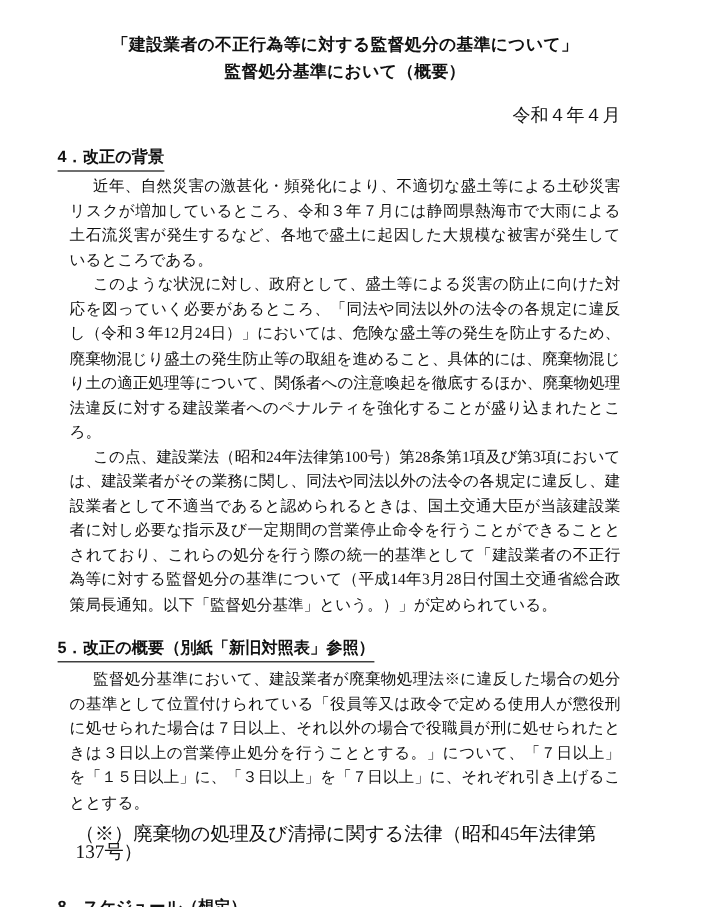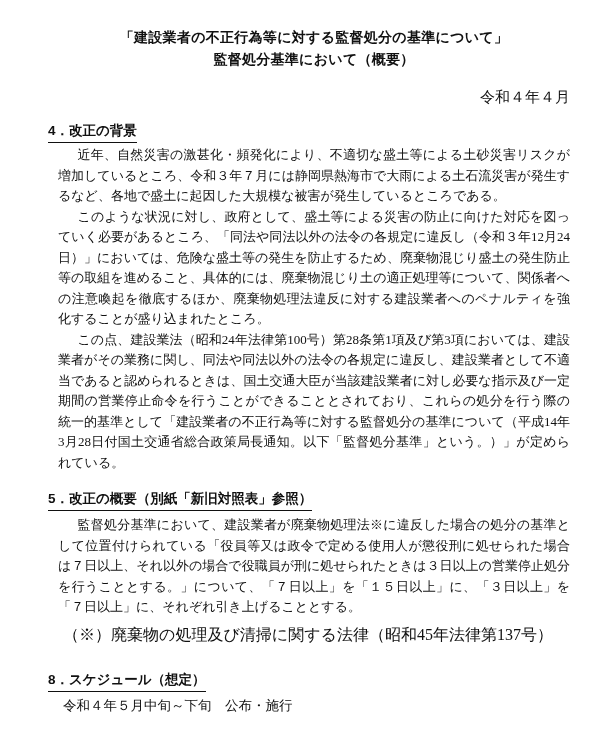--- a/index.html
+++ b/index.html
@@ -4,21 +4,21 @@
 <style>
   * { margin: 0; padding: 0; box-sizing: border-box; }
   html, body { background: #888; }
   .page {
     position: relative;
     width: 602px;
     height: 756px;
     margin: 0 auto;
     background: #ffffff;
     color: #111111;
-    padding: 26px 32px 0 58px;
+    padding: 26px 85px 0 58px;
     overflow: hidden;
     font-family: "Liberation Serif", "DejaVu Serif", serif;
   }
   .doc-title {
     text-align: center;
     font-family: "Liberation Sans", "DejaVu Sans", sans-serif;
     font-weight: bold;
     font-size: 14px;
     line-height: 22px;
     letter-spacing: 0.02em;

